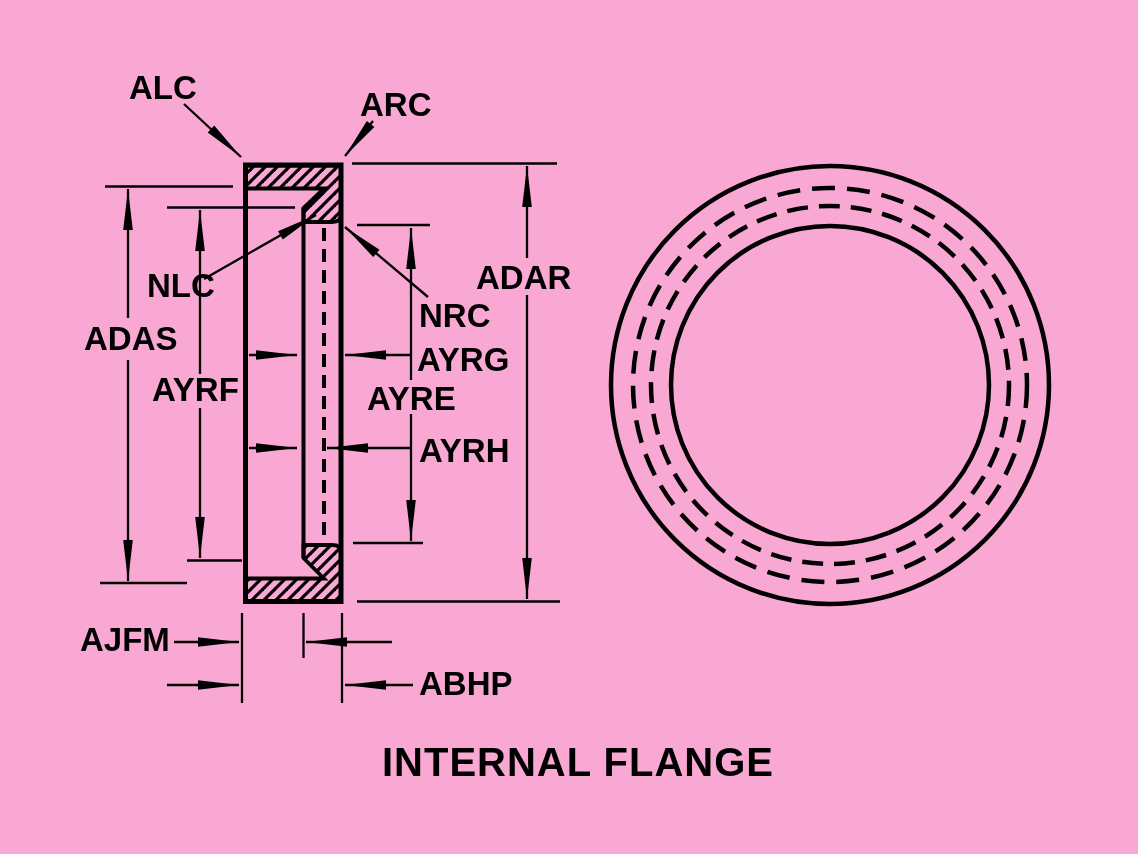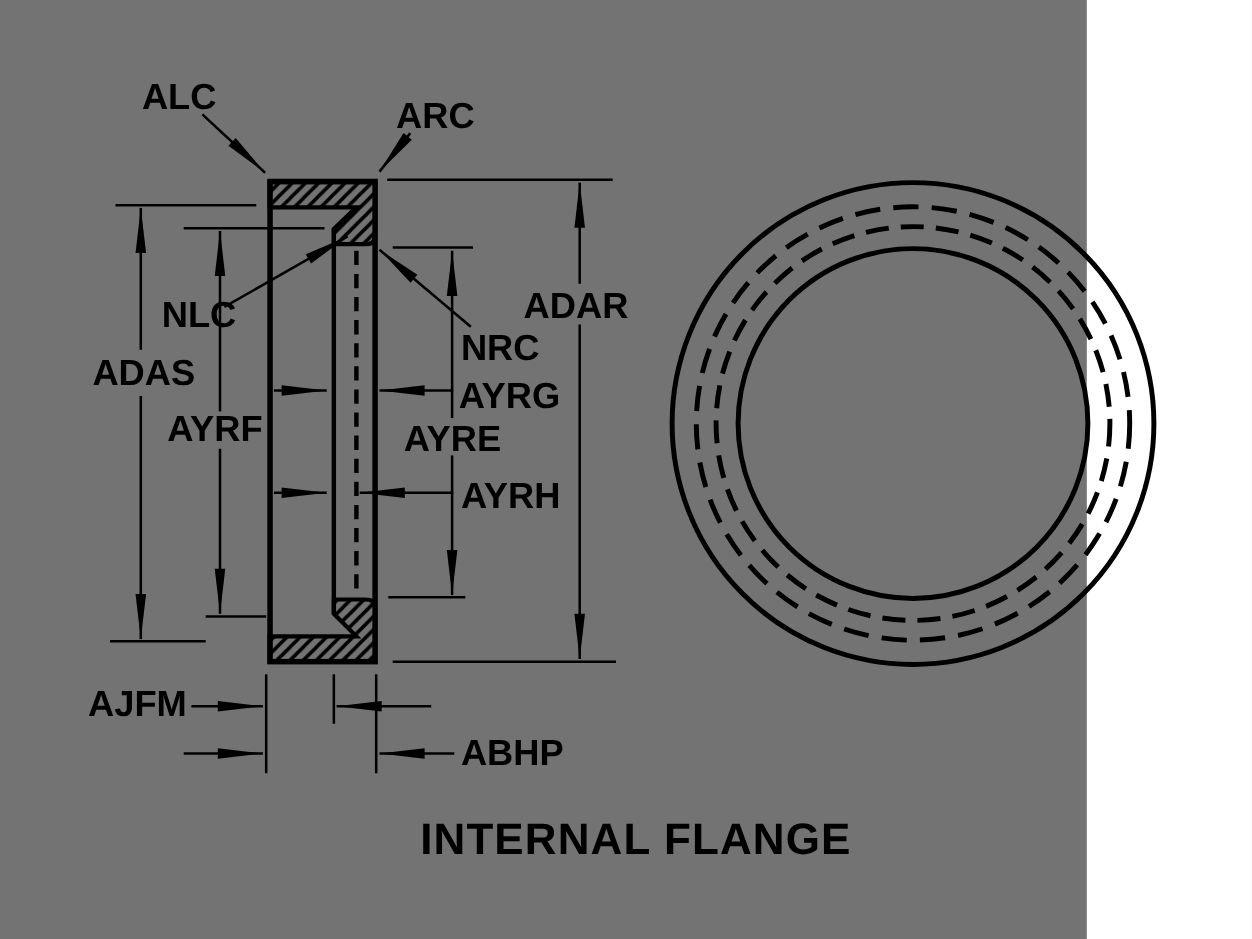--- a/index.html
+++ b/index.html
@@ -2,23 +2,23 @@
 <html><head>
 <meta charset="utf-8">
 <style>
   html, body {
     margin: 0;
     padding: 0;
     background: #ffffff;
   }
   .stage {
     position: relative;
-    width: 988px;
+    width: 1138px;
     height: 854px;
-    background: #737373;
+    background: #f9a8d4;
     font-family: "Liberation Sans", sans-serif;
   }
   svg { display: block; }
   .dim-label {
     font-family: "Liberation Sans", sans-serif;
     font-weight: bold;
     font-size: 33px;
     fill: #000000;
   }
   .title-label {

